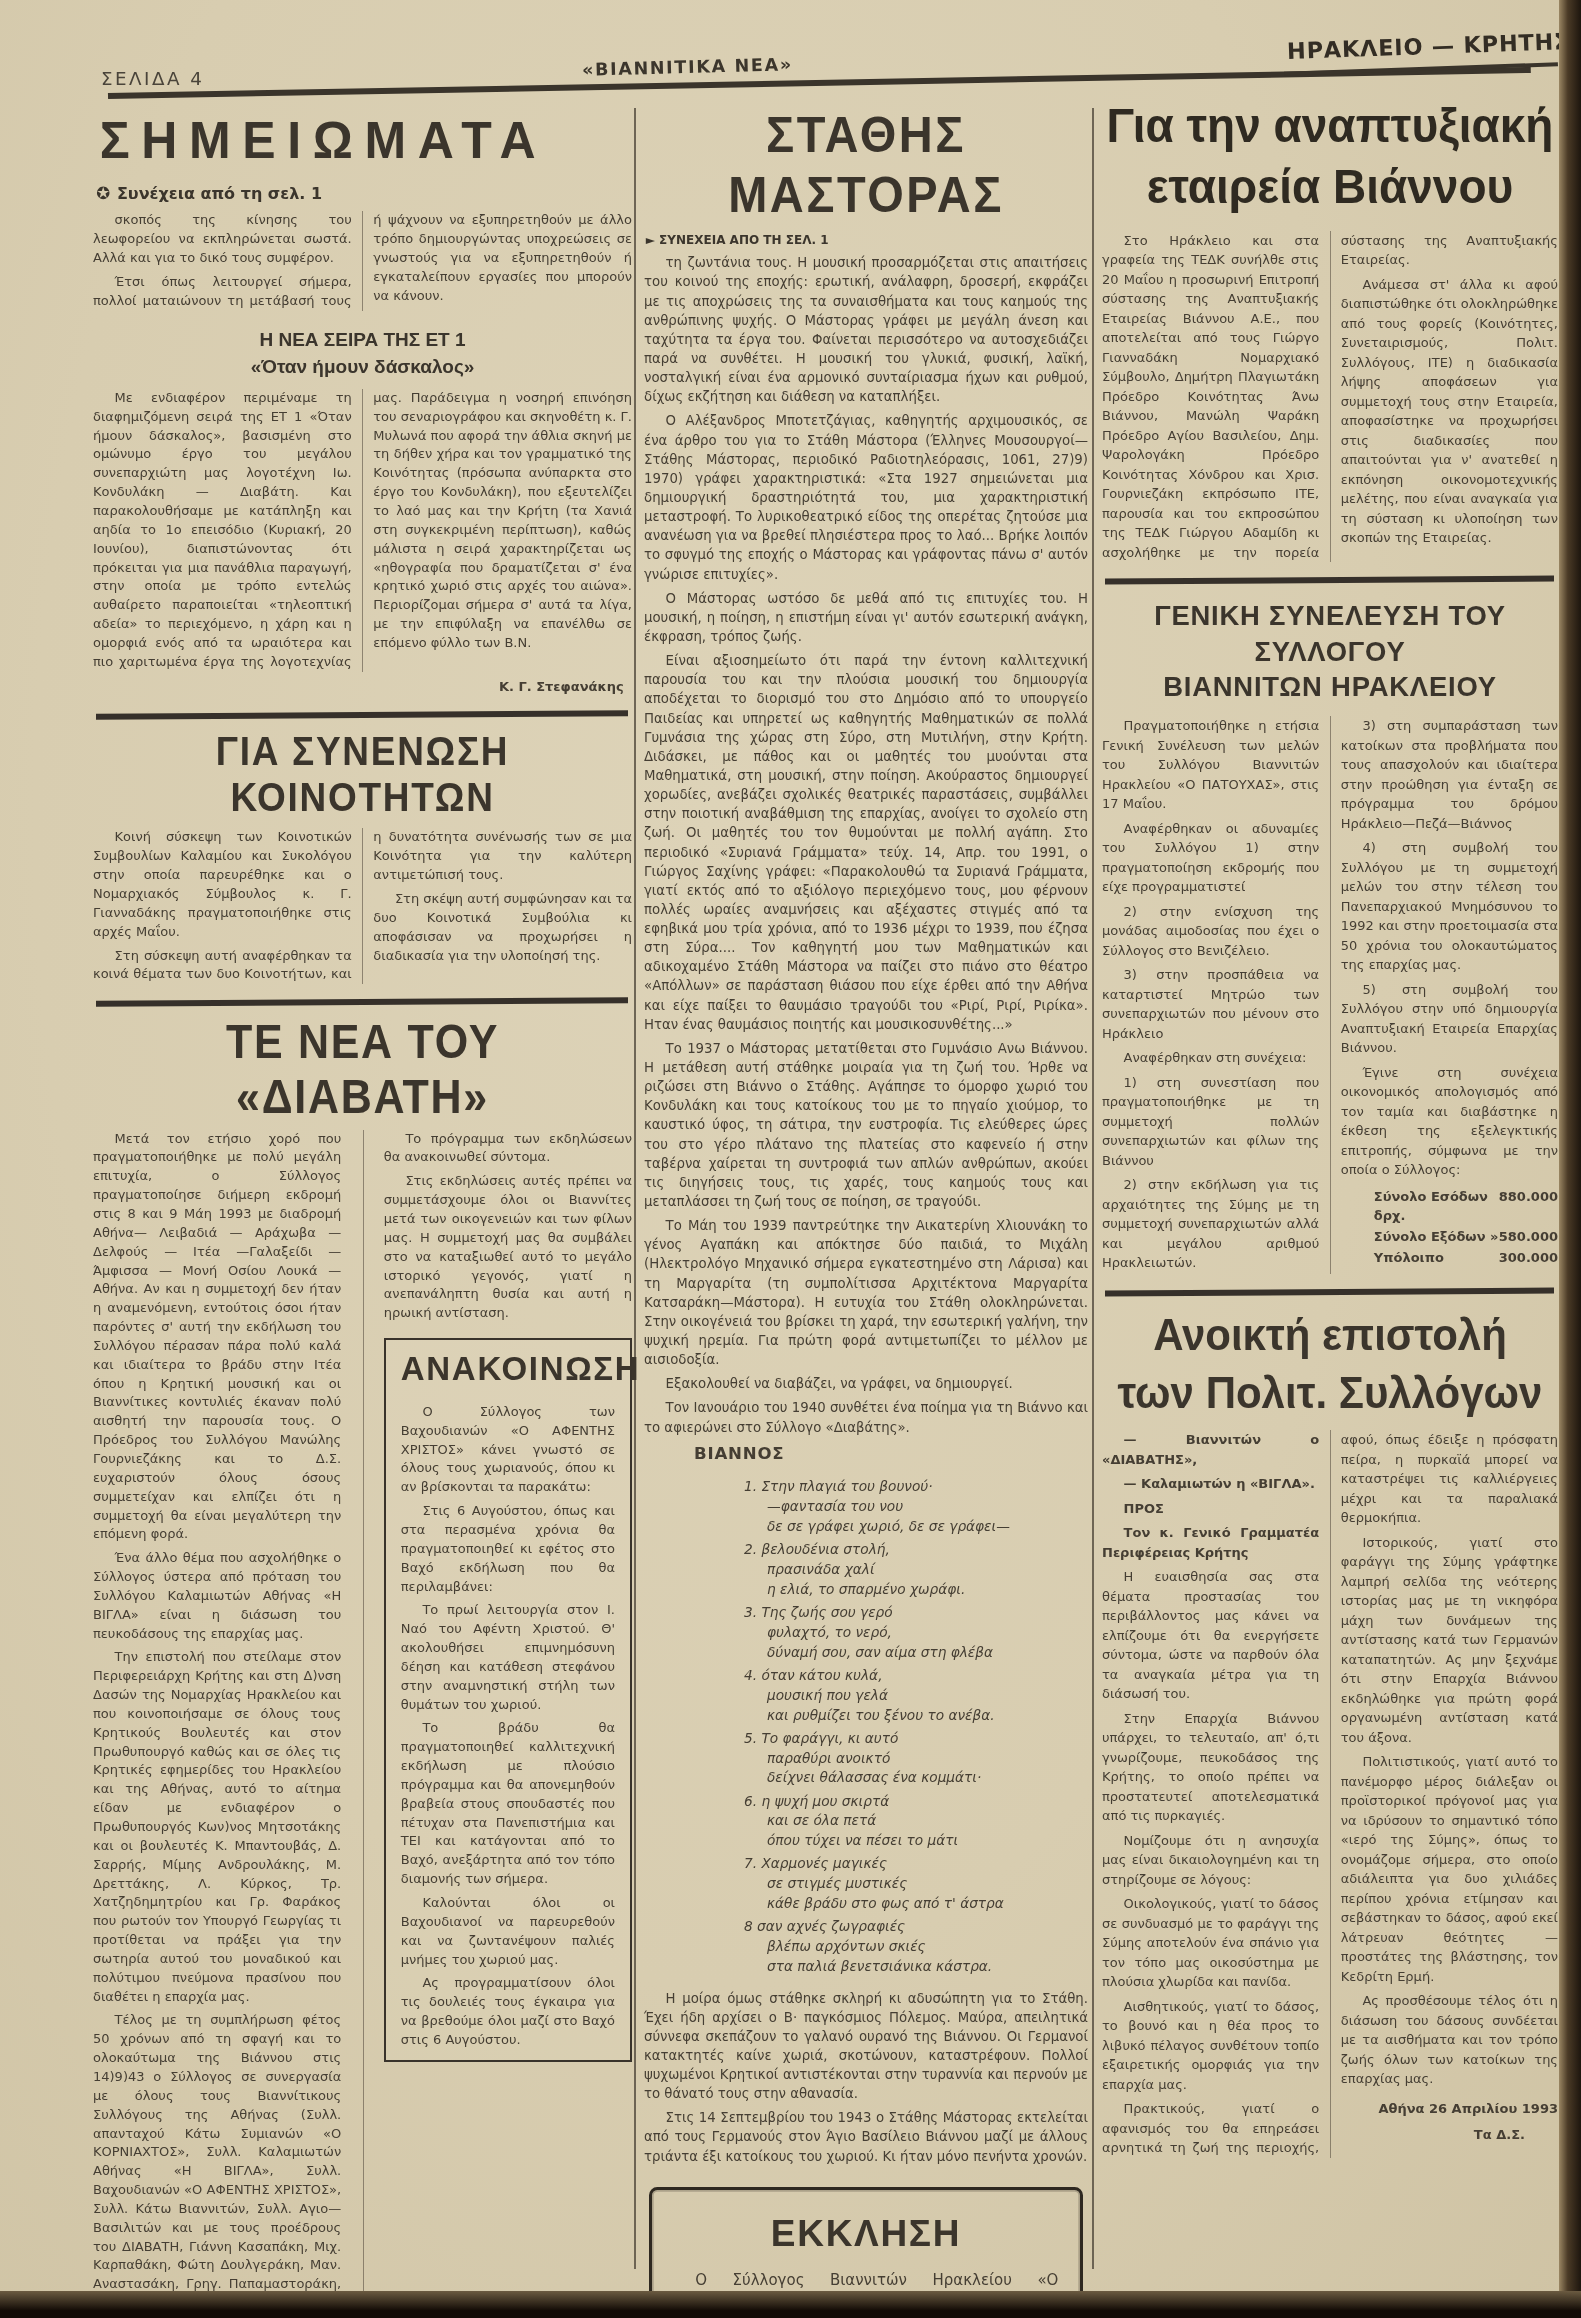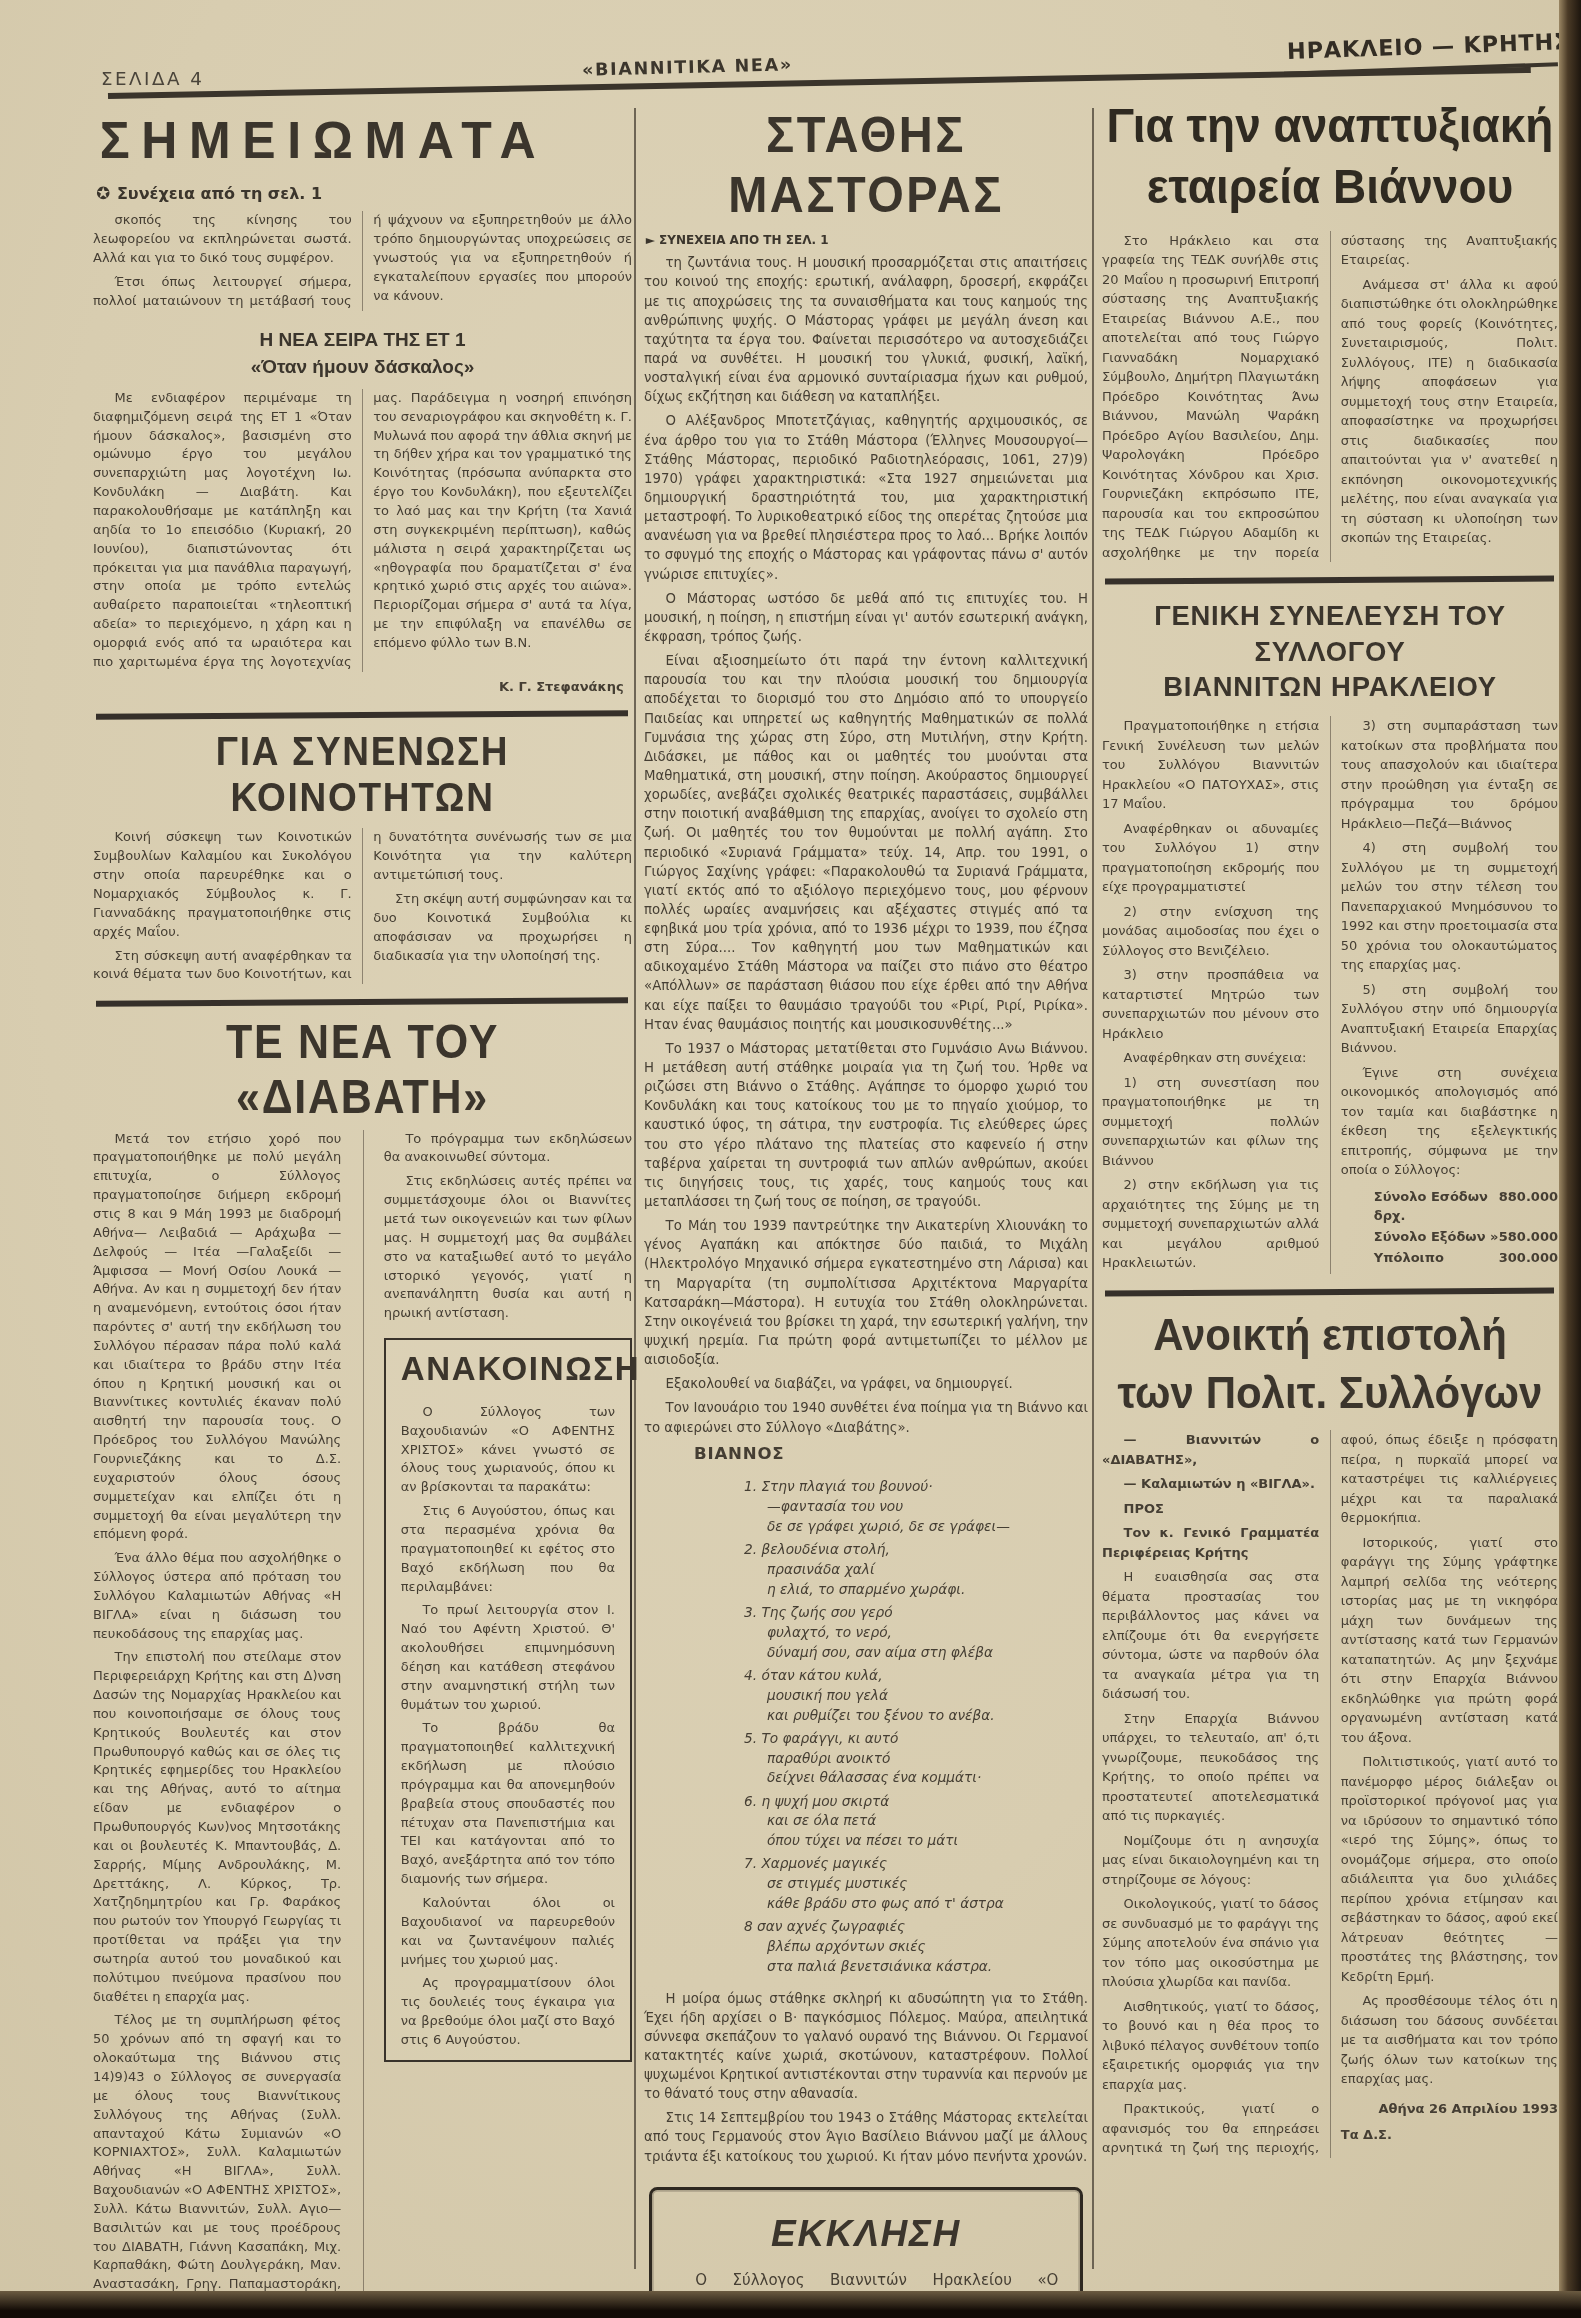--- a/index.html
+++ b/index.html
@@ -56,21 +56,21 @@
   .poem-title{font-weight:700;font-size:16.6px;text-align:left;margin:0 0 8.3px 50px;letter-spacing:0.8px;}
   .stanza{margin-bottom:3.3px;}
   .stanza div{white-space:nowrap;font-style:italic;}
   .stanza .indent{margin-left:23px;}
   
   .fin{margin-top:6.7px;}
   .fin-row{display:flex;justify-content:space-between;font-weight:600;margin:1.7px 0 1.7px 33px;}
   .letter-from{margin:0 0 3.3px 3.3px;font-weight:600;text-indent:0;}
   .letter-to{font-weight:700;margin:8.3px 0 1.7px 3.3px;}
   .letter-date{text-align:right;margin-top:10px;font-weight:600;}
-  .letter-sig{text-align:left;font-weight:700;padding-right:33px;margin-top:7px;}
+  .letter-sig{text-align:right;font-weight:700;padding-right:33px;margin-top:7px;}
 </style>
 </head>
 <body>
 
 <div class="page">
 
   <span class="pagelabel">ΣΕΛΙΔΑ 4</span>
   <span class="masthead">«ΒΙΑΝΝΙΤΙΚΑ ΝΕΑ»</span>
   <span class="region">ΗΡΑΚΛΕΙΟ — ΚΡΗΤΗΣ</span>
   <div class="rule-masthead"></div>
@@ -189,21 +189,21 @@
           <div class="indent">βλέπω αρχόντων σκιές</div>
           <div class="indent">στα παλιά βενετσιάνικα κάστρα.</div>
         </div>
       </div>
 
       <p>Η μοίρα όμως στάθηκε σκληρή κι αδυσώπητη για το Στάθη. Έχει ήδη αρχίσει ο Β· παγκόσμιος Πόλεμος. Μαύρα, απειλητικά σύννεφα σκεπάζουν το γαλανό ουρανό της Βιάννου. Οι Γερμανοί κατακτητές καίνε χωριά, σκοτώνουν, καταστρέφουν. Πολλοί ψυχωμένοι Κρητικοί αντιστέκονται στην τυραννία και περνούν με το θάνατό τους στην αθανασία.</p>
       <p>Στις 14 Σεπτεμβρίου του 1943 ο Στάθης Μάστορας εκτελείται από τους Γερμανούς στον Άγιο Βασίλειο Βιάννου μαζί με άλλους τριάντα έξι κατοίκους του χωριού. Κι ήταν μόνο πενήντα χρονών.</p>
     </div>
 
     <div class="box-wavy body">
-      <h3 class="h-box" style="font-size:37px;font-style:italic;">ΕΚΚΛΗΣΗ</h3>
+      <h3 class="h-box" style="font-size:37px;">ΕΚΚΛΗΣΗ</h3>
       <p style="font-size:15px;">Ο Σύλλογος Βιαννιτών Ηρακλείου «Ο ΠΑΤΟΥΧΑΣ» κάνει έκκληση σ' όλα τα μέλη του, σ' όλους τους συνεπαρχιώτες που μένουν στο Ηράκλειο να ενισχύσουν τη μονάδα αίματος που υπάρχει στο Βενιζέλειο για το Σύλλογο.</p>
     </div>
   </section>
 
   <section class="zone zone-right">
     <h1 class="h-anaptyxiaki">
       <span>Για την αναπτυξιακή</span><br>
       <span>εταιρεία Βιάννου</span>
     </h1>
     <div class="body cols2">

